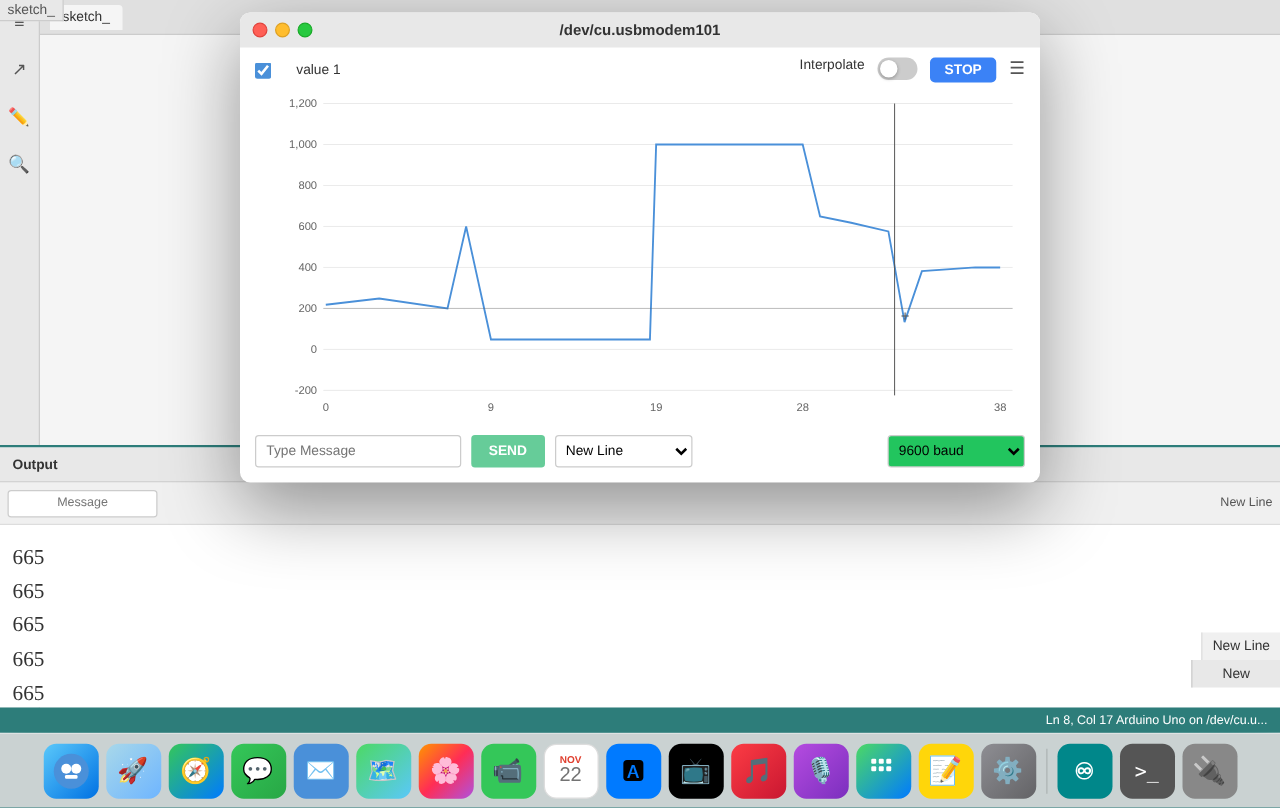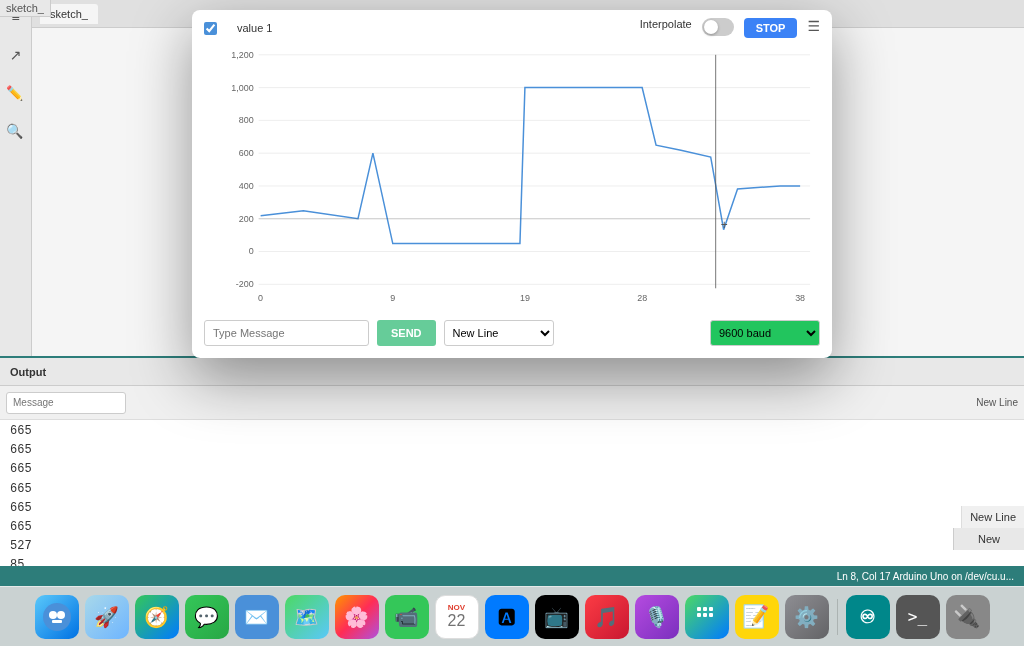--- a/index.html
+++ b/index.html
@@ -363,24 +363,24 @@
   </div>
 </div>
 
 <div class="sketch-title">sketch_</div>
 
 <div style="position:absolute;bottom:80px;left:0;right:0;height:210px;background:#fff;border-top:2px solid #2d7d7a;display:flex;flex-direction:column;">
   <div style="height:28px;background:#e8e8e8;border-bottom:1px solid #ccc;display:flex;align-items:center;padding:0 10px;font-size:11px;font-weight:600;color:#333;">
     <span>Output</span>
   </div>
   <div style="height:34px;background:#f0f0f0;border-bottom:1px solid #ddd;display:flex;align-items:center;padding:0 6px;gap:6px;">
-    <input type="text" style="height: 22px; border: 1px solid rgb(204, 204, 204); border-radius: 3px; padding: 0px 6px; font-size: 10px; width: 120px; color: rgb(153, 153, 153);" placeholder="Message">
+    <input type="text" style="height: 22px; border: 1px solid rgb(204, 204, 204); border-radius: 3px; padding: 0px 6px; font-size: 10px; width: 120px; color: rgb(153, 153, 153); text-align: center;" placeholder="Message">
     <div style="font-size:10px;color:#555;margin-left:auto;">New Line</div>
   </div>
-  <div style="flex:1;padding:2px 10px;font-family:Liberation Mono, monospace;font-size:12px;color:#333;overflow:hidden;">
+  <div style="flex:1;padding:12px 10px;font-family:Liberation Serif, serif;font-size:17px;color:#333;overflow:hidden;">
     <div class="output-line">665</div>
     <div class="output-line">665</div>
     <div class="output-line">665</div>
     <div class="output-line">665</div>
     <div class="output-line">665</div>
     <div class="output-line">665</div>
     <div class="output-line">527</div>
     <div class="output-line">85</div>
     <div class="output-line">306</div>
 
@@ -395,20 +395,26 @@
   <span>New</span>
 </div>
 
 <div class="status-bar">
   <span>Ln 8, Col 17   Arduino Uno on /dev/cu.u...</span>
 </div>
 
 <div class="modal-overlay">
   <div class="modal">
 
+    <div class="modal-titlebar">
+      <div class="traffic-light tl-red"></div>
+      <div class="traffic-light tl-yellow"></div>
+      <div class="traffic-light tl-green"></div>
+      <span class="modal-title">/dev/cu.usbmodem101</span>
+    </div>
 
     <div class="modal-content">
 
       <div class="plot-controls">
         <div class="legend-item">
           <input type="checkbox" class="legend-checkbox" checked="" style="">
           <span>value 1</span>
         </div>
         <div class="controls-right">
           <span class="interpolate-label">Interpolate</span>

